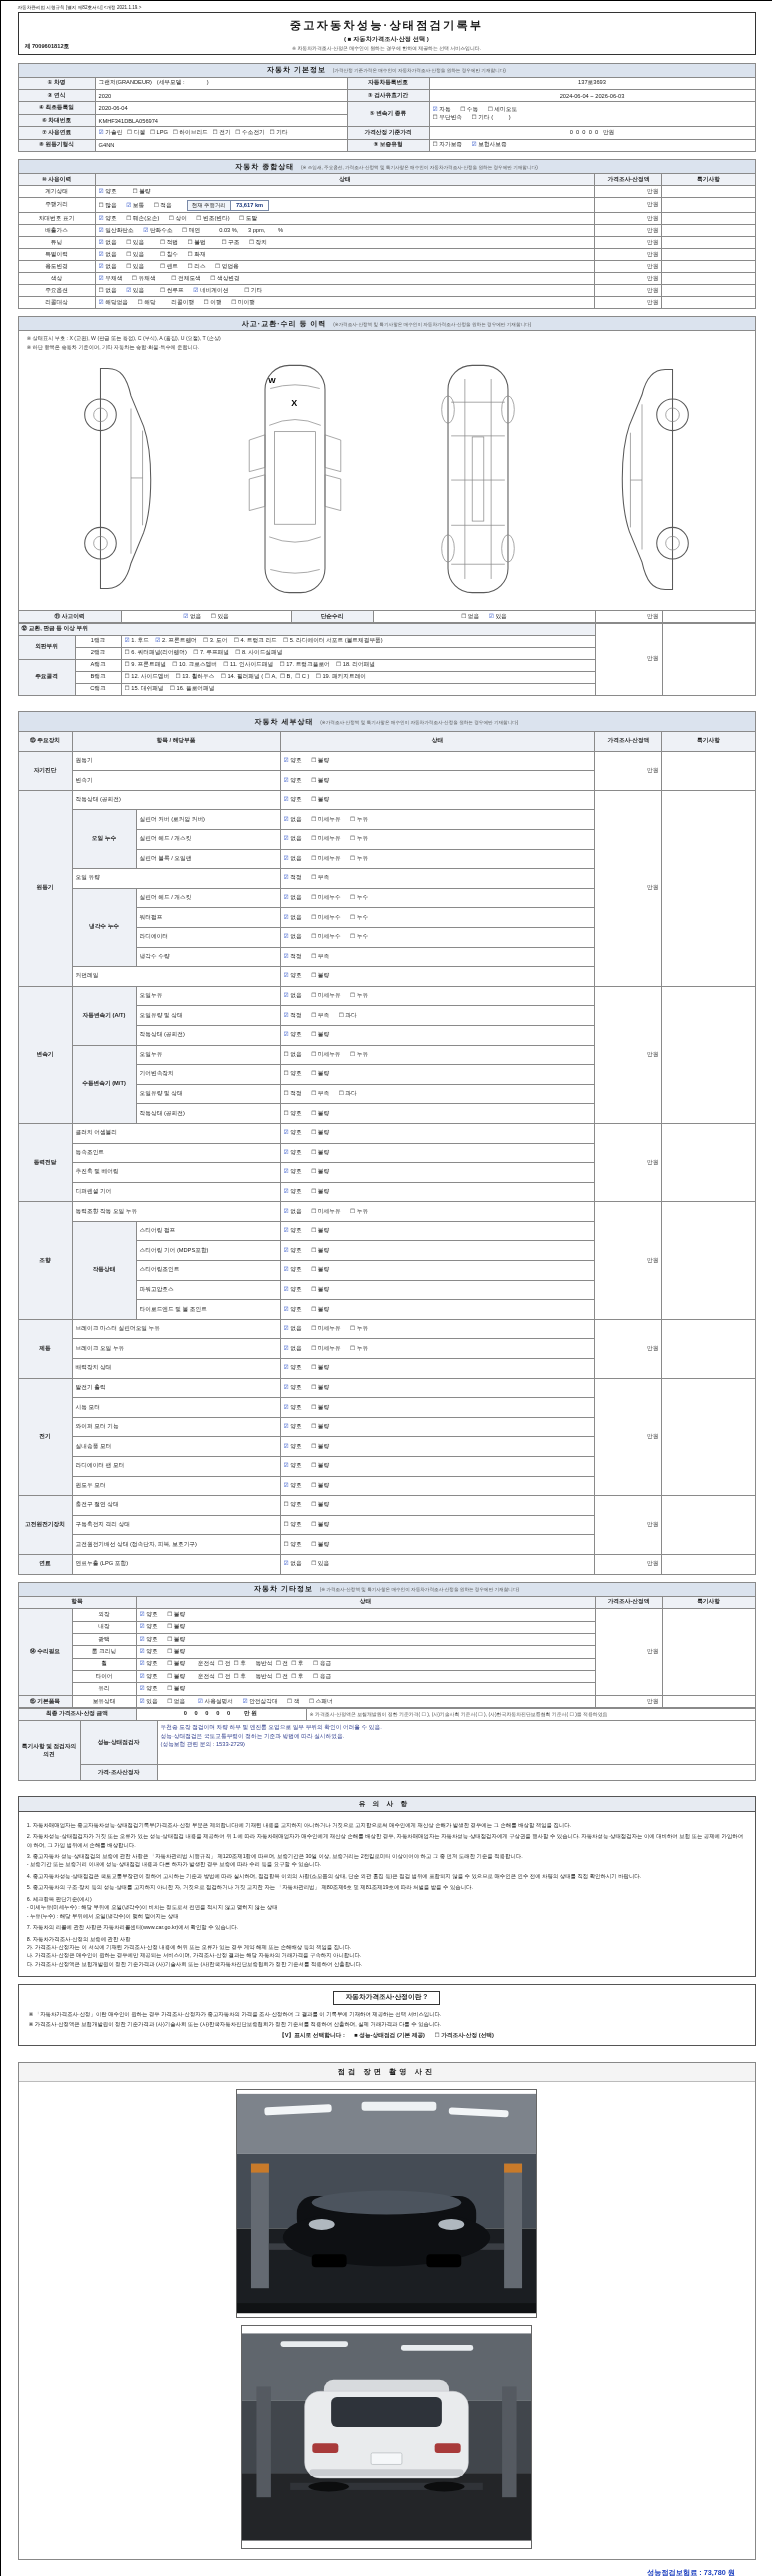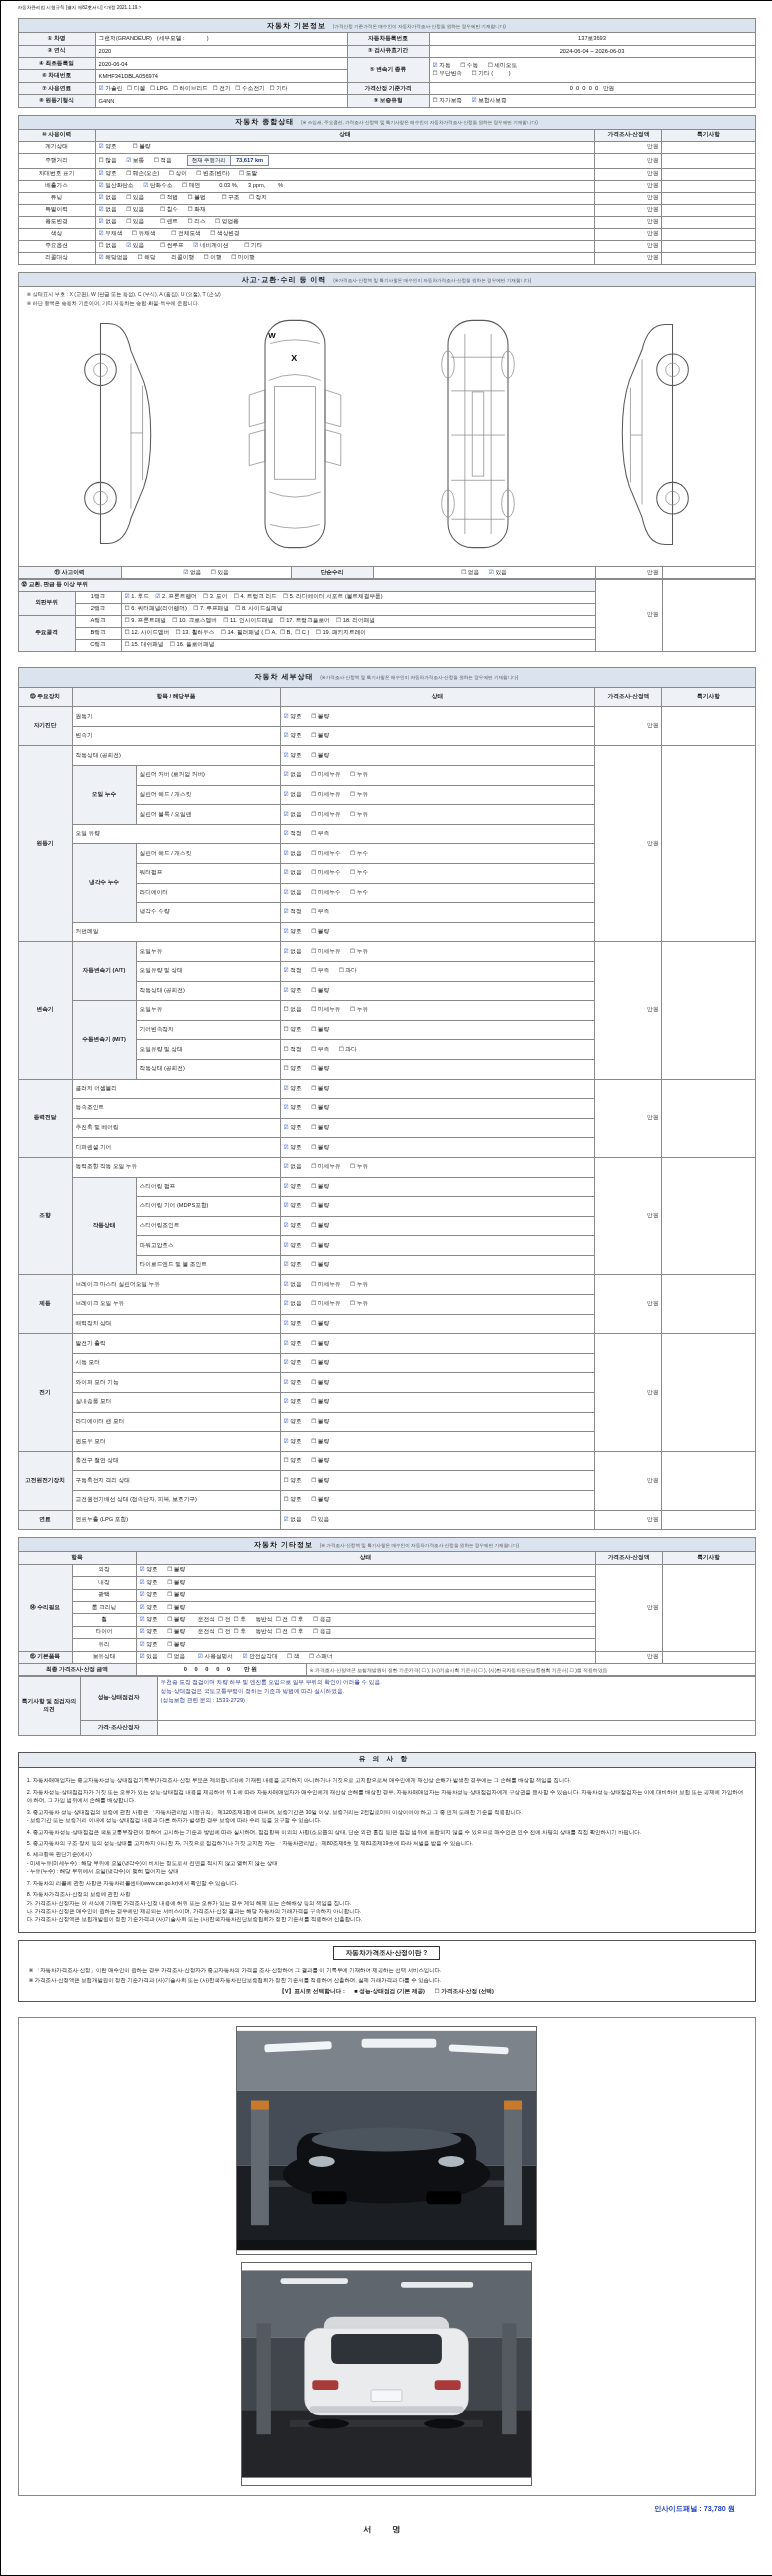--- a/index.html
+++ b/index.html
@@ -52,20 +52,26 @@
   svg .ln{fill:none;stroke:#5a5a5a;stroke-width:2}
   svg .ln2{fill:none;stroke:#8a8a8a;stroke-width:1.4}
 </style>
 </head>
 <body>
 
 <div class="page">
 
   <div class="topnote">자동차관리법 시행규칙 [별지 제82호서식] &lt;개정 2021.1.19.&gt;</div>
 
+  <div class="hdrbox">
+    <div class="doctitle">중고자동차성능·상태점검기록부</div>
+    <div class="docsub">( ■ 자동차가격조사·산정 선택 )</div>
+    <div class="svcnote">※ 자동차가격조사·산정은 매수인이 원하는 경우에 한하여 제공하는 선택 서비스입니다.</div>
+    <div class="docno">제 7009601812호</div>
+  </div>
 
   <div class="gap14"></div>
 
   <table class="tb basic">
     <colgroup>
         <col style="width:77px">
         <col style="width:252px">
         <col style="width:82px">
         <col>
       </colgroup>
@@ -693,20 +699,21 @@
   </div>
 
   <div class="pibox">
     <div class="pititle">자동차가격조사·산정이란 ?</div>
     <div class="piline">※ 「자동차가격조사·산정」이란 매수인이 원하는 경우 가격조사·산정자가 중고자동차의 가격을 조사·산정하여 그 결과를 이 기록부에 기재하여 제공하는 선택 서비스입니다.</div>
     <div class="piline">※ 가격조사·산정액은 보험개발원이 정한 기준가격과 (사)기술사회 또는 (사)한국자동차진단보증협회가 정한 기준서를 적용하여 산출하며, 실제 거래가격과 다를 수 있습니다.</div>
     <div class="piline3 ck">【V】표시로 선택합니다 :      ■ 성능·상태점검 (기본 제공)      ☐ 가격조사·산정 (선택)</div>
   </div>
 
   <div class="photobox">
+    <div class="photohead">점검 장면 촬영 사진</div>
     <div class="photos">
       <div class="photo">
         <svg width="299" height="227" viewBox="0 0 600 440">
           <rect x="0" y="0" width="600" height="120" fill="#7d838b"></rect>
           <rect x="55" y="24" width="135" height="16" rx="6" fill="#f2f5f7" transform="rotate(-3 120 32)"></rect>
           <rect x="250" y="16" width="150" height="18" rx="6" fill="#eef2f4"></rect>
           <rect x="425" y="30" width="120" height="14" rx="6" fill="#f2f5f7" transform="rotate(3 485 37)"></rect>
           <rect x="0" y="120" width="600" height="150" fill="#454c55"></rect>
           <rect x="0" y="270" width="600" height="170" fill="#1b1e22"></rect>
           <rect x="28" y="140" width="36" height="250" fill="#646a72"></rect>
@@ -742,19 +749,19 @@
           <rect x="140" y="282" width="320" height="14" rx="7" fill="#c9ccd0"></rect>
           <rect x="100" y="310" width="400" height="15" fill="#303338"></rect>
           <ellipse cx="180" cy="318" rx="42" ry="10" fill="#0c0d0e"></ellipse>
           <ellipse cx="420" cy="318" rx="42" ry="10" fill="#0c0d0e"></ellipse>
         </svg>
       </div>
     </div>
   </div>
 
   <div class="feeline">
-    <span>인사이드패널 :</span>
+    <span>성능점검보험료 :</span>
     <span>73,780 원</span>
   </div>
   <div class="signline">서 명</div>
 
 </div>
 
 
 </body></html>

